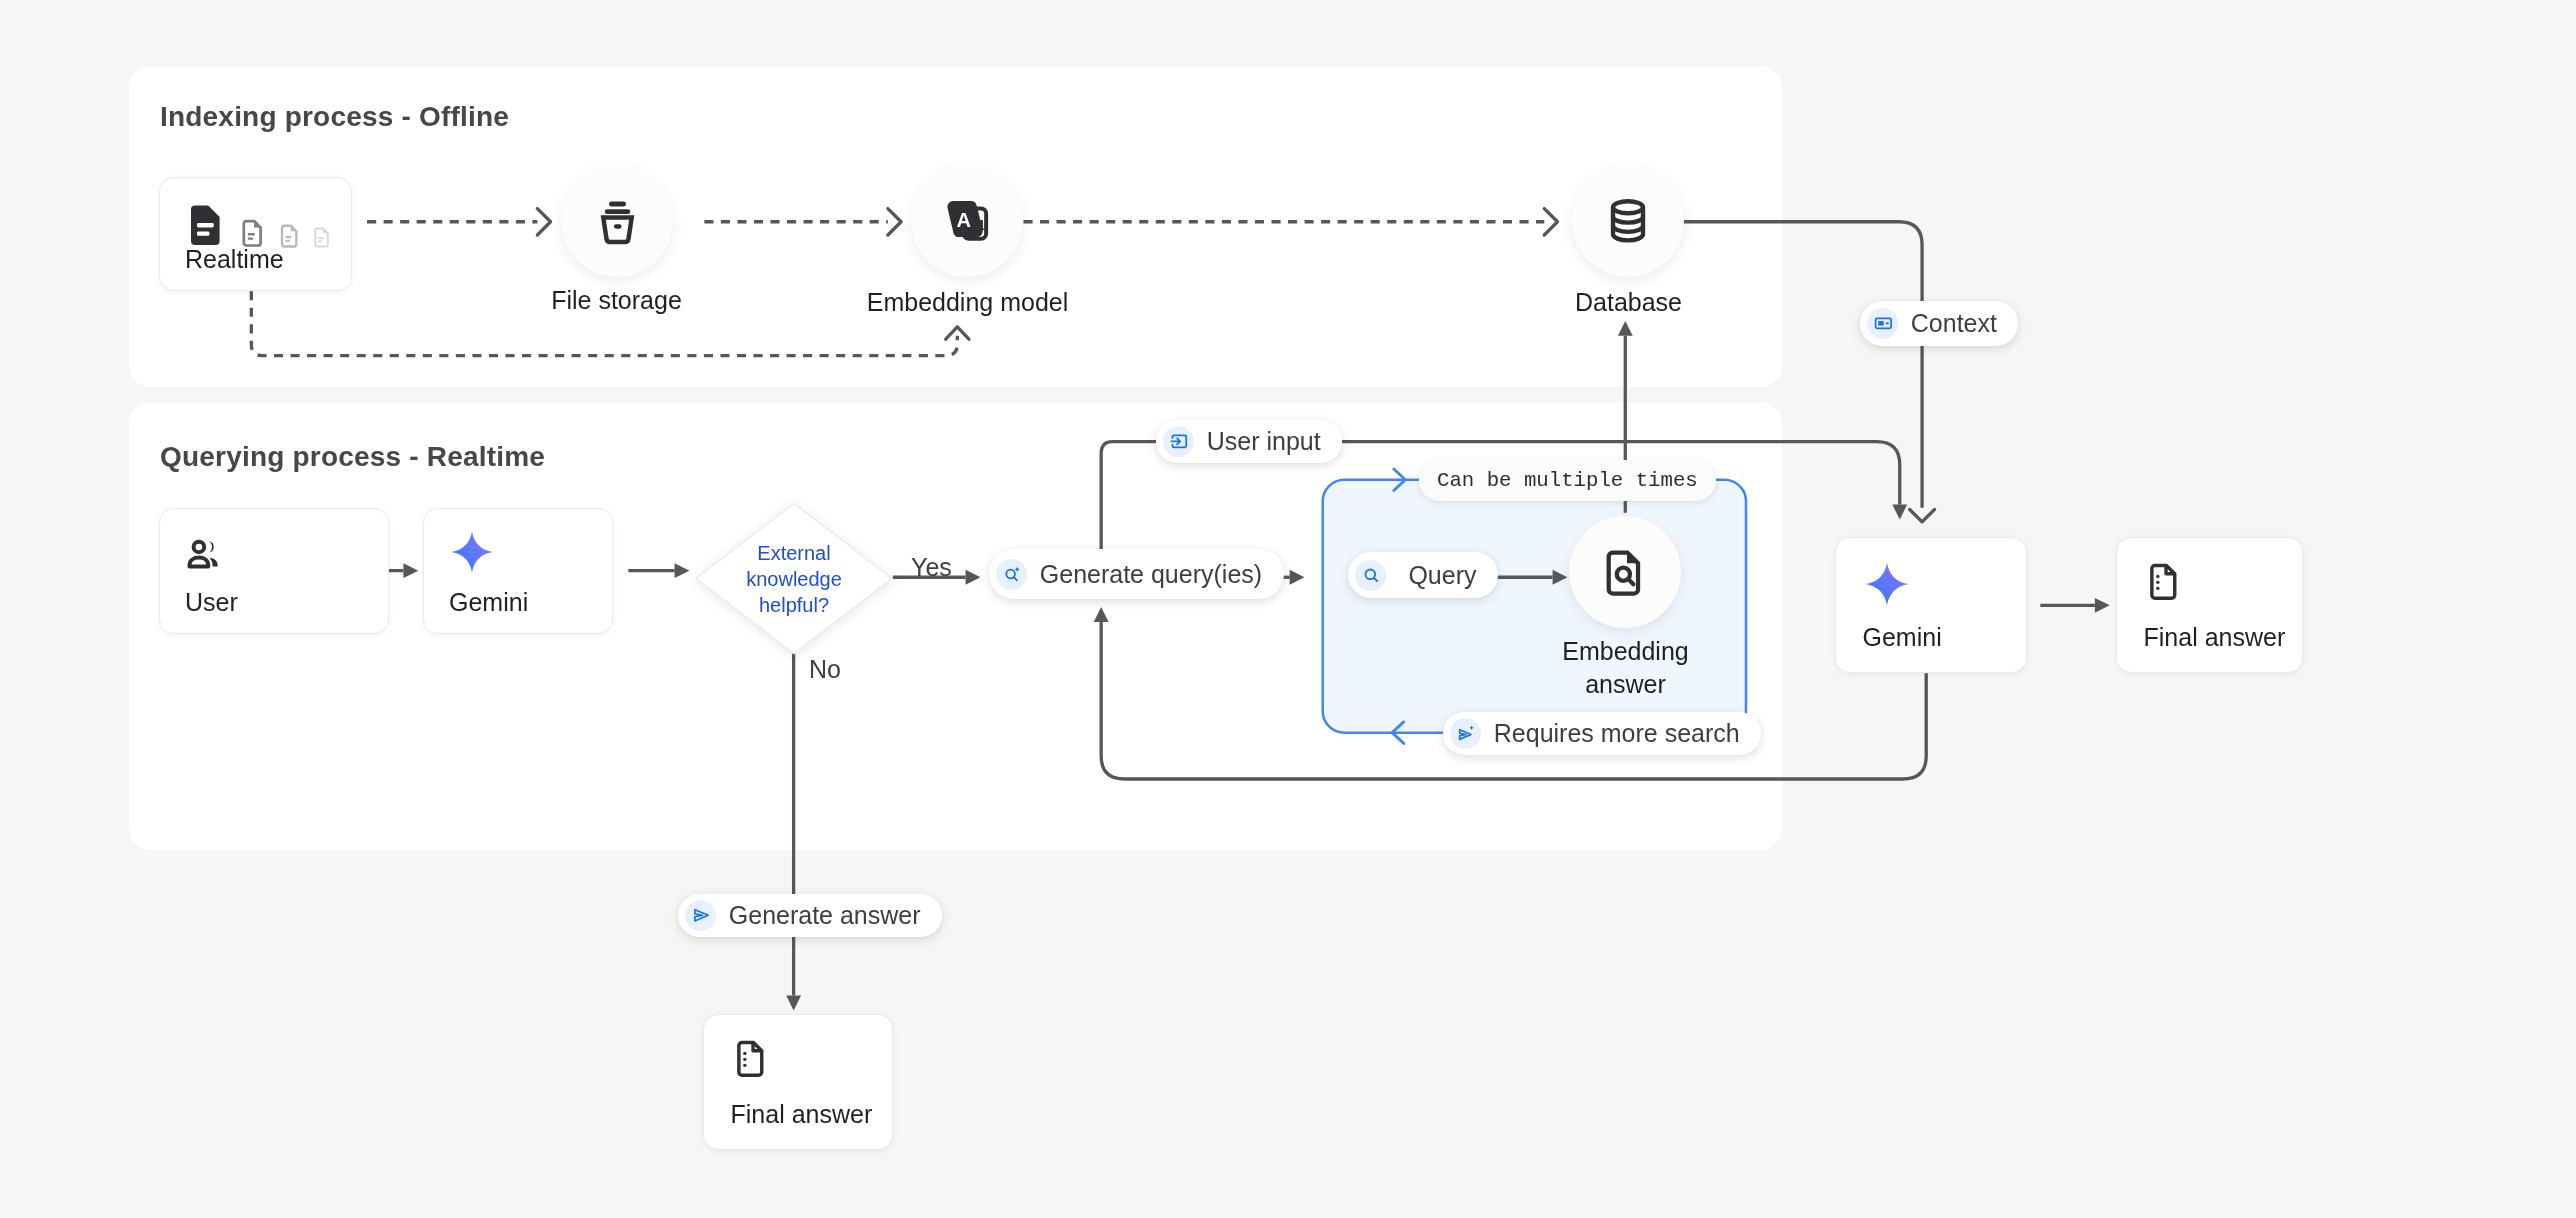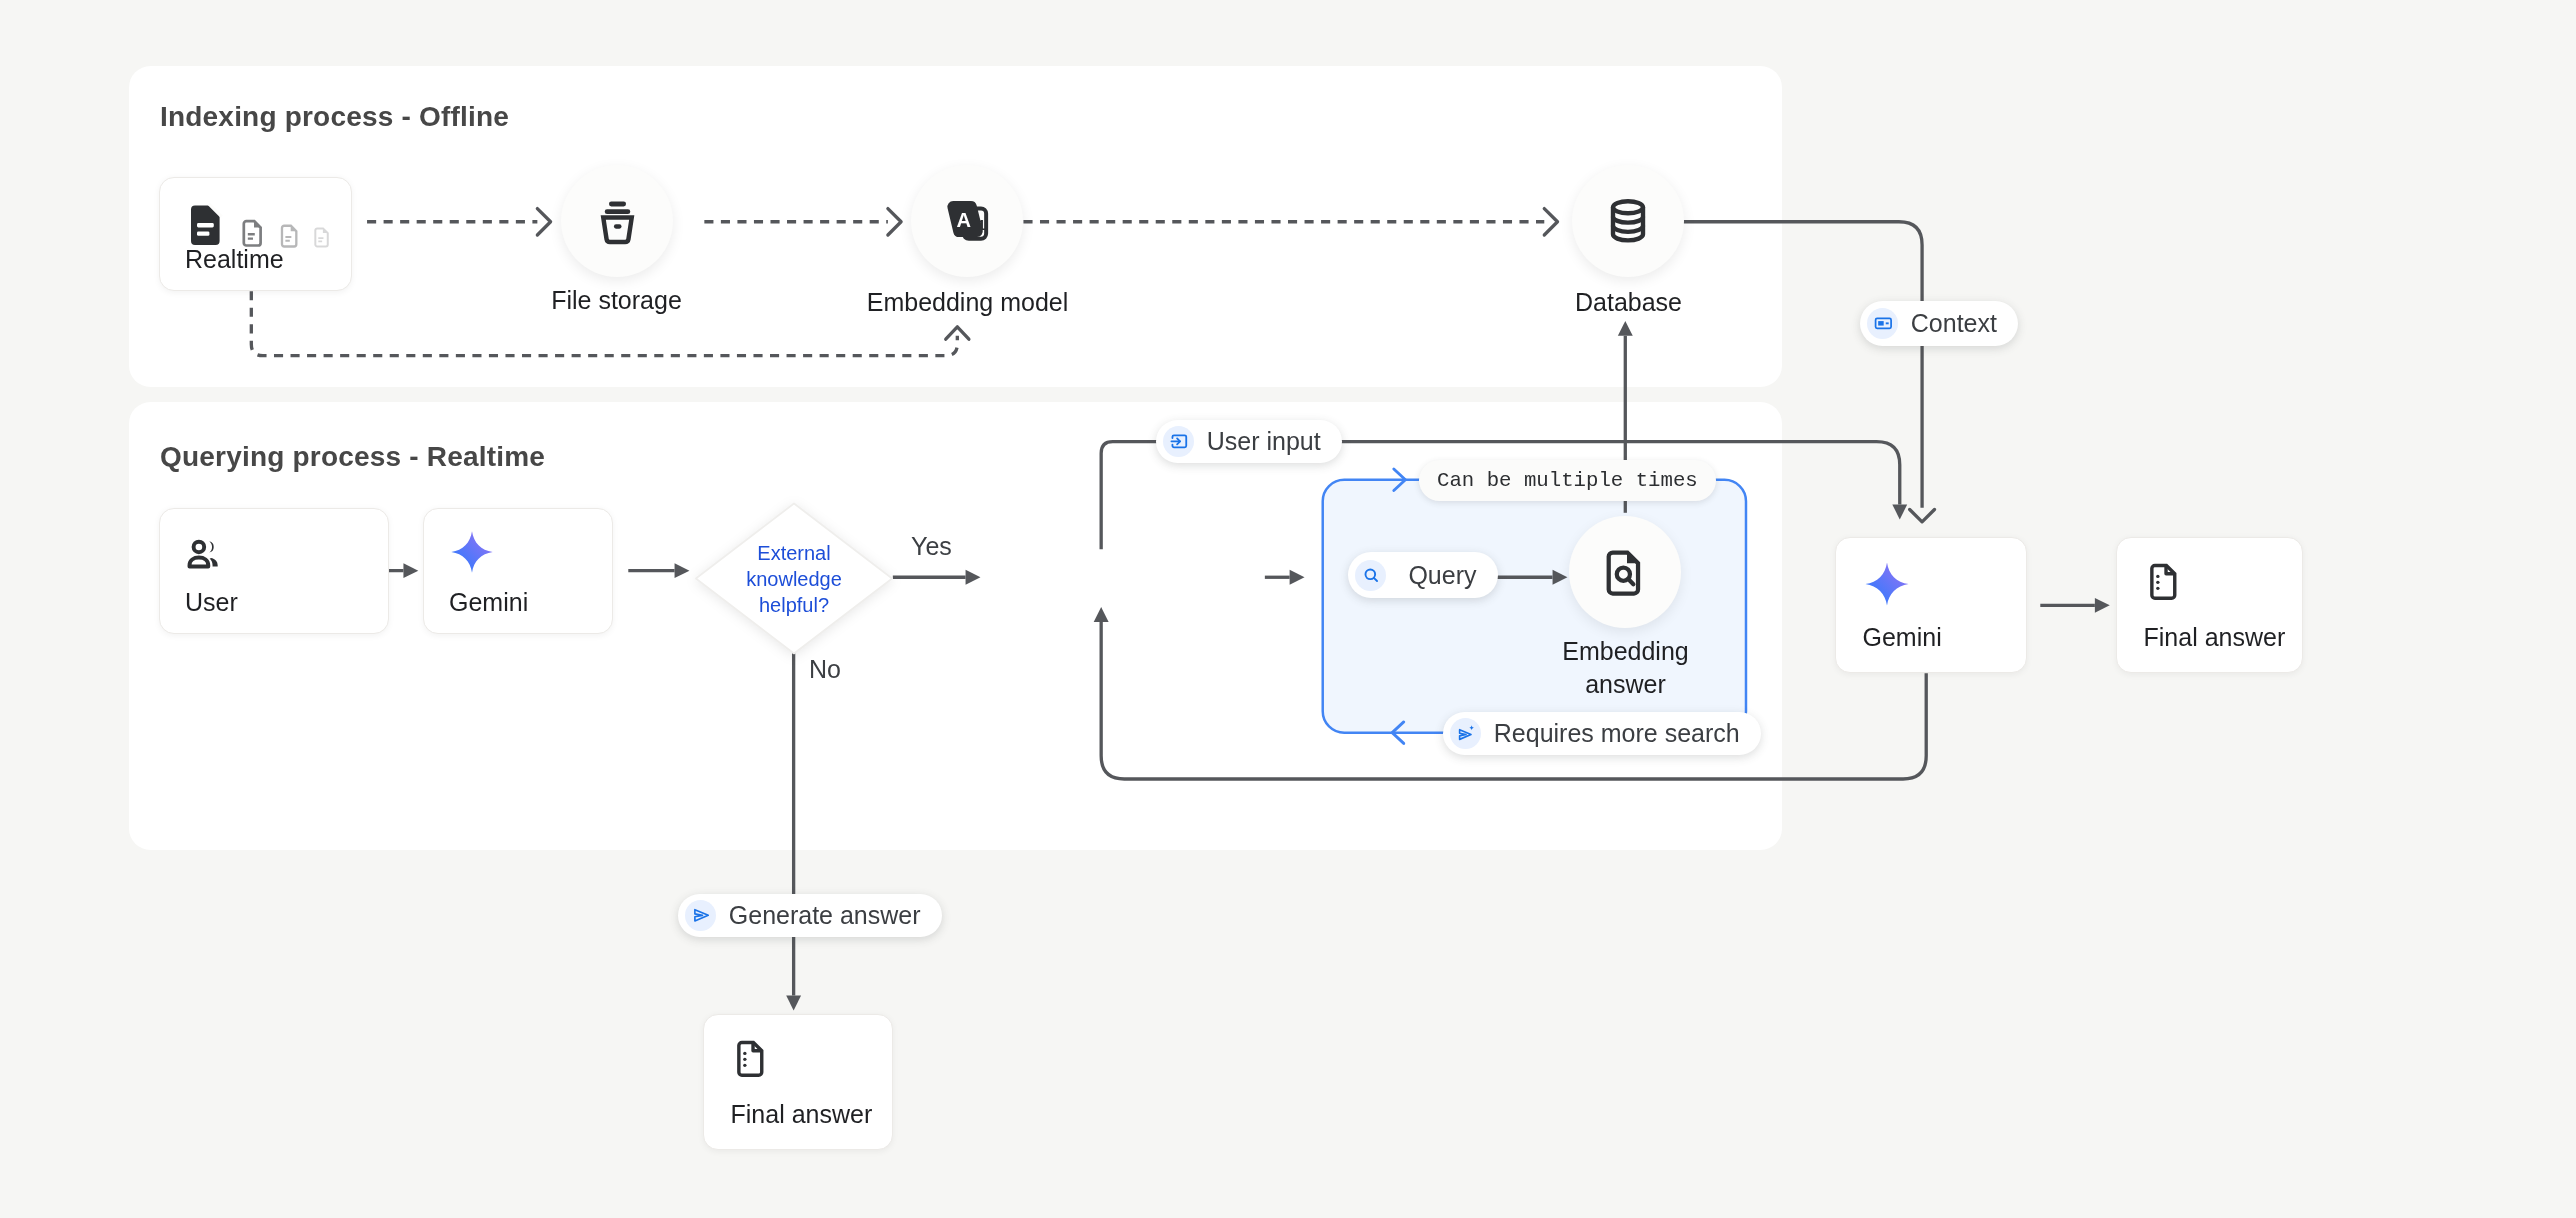--- a/index.html
+++ b/index.html
@@ -197,34 +197,44 @@
 
   <div class="diamond" style="left:693px;top:501px;width:202px;height:155px;">
     <svg class="shape" width="202" height="155" viewBox="0 0 244 188">
       <polygon points="122,3 241,94 122,185 3,94" fill="#ffffff" stroke="#efeeec" stroke-width="2" stroke-linejoin="round"></polygon>
     </svg>
     <div class="dtext prewrap">External
 knowledge
 helpful?</div>
   </div>
 
-  <div class="edge-lbl" style="left:911px;top:532px;">Yes</div>
+  <div class="edge-lbl" style="left:911px;top:553px;">Yes</div>
   <div class="edge-lbl" style="left:809px;top:655px;">No</div>
 
   <div class="pill" style="left:1156px;top:420px;height:43px;">
     <span class="ic">
       <svg viewBox="0 0 24 24" fill="none" stroke="currentColor" stroke-width="2.1" stroke-linecap="round" stroke-linejoin="round">
         <path d="M4 8.2V6.8A1.8 1.8 0 0 1 5.8 5h12.4A1.8 1.8 0 0 1 20 6.8v10.4a1.8 1.8 0 0 1-1.8 1.8H5.8A1.8 1.8 0 0 1 4 17.2v-1.4"></path>
         <path d="M2.8 12h10"></path>
         <path d="M9.4 8.6 12.8 12l-3.4 3.4"></path>
       </svg>
     </span>
     <span>User input</span>
   </div>
 
+  <div class="pill" style="left:989px;top:549px;height:50px;">
+    <span class="ic">
+      <svg viewBox="0 0 24 24">
+        <circle cx="10" cy="11.6" r="5" fill="none" stroke="currentColor" stroke-width="2.1"></circle>
+        <path d="M13.7 15.3l3.6 3.6" stroke="currentColor" stroke-width="2.1" stroke-linecap="round"></path>
+        <path d="M17.6 2.9c.28 1.85 1.45 3.02 3.3 3.3-1.85.28-3.02 1.45-3.3 3.3-.28-1.85-1.45-3.02-3.3-3.3 1.85-.28 3.02-1.45 3.3-3.3z" fill="currentColor"></path>
+      </svg>
+    </span>
+    <span>Generate query(ies)</span>
+  </div>
 
   <div class="pill noicon" style="left:1419px;top:460px;height:41px;font-family:Liberation Mono, monospace;">
     <span>Can be multiple times</span>
   </div>
 
   <div class="pill" style="left:1348px;top:552px;height:46px;gap:22px;">
     <span class="ic">
       <svg viewBox="0 0 24 24" fill="none" stroke="currentColor" stroke-width="2.2" stroke-linecap="round">
         <circle cx="10.8" cy="10.8" r="5.6"></circle>
         <path d="M14.9 14.9l3.7 3.7"></path>

